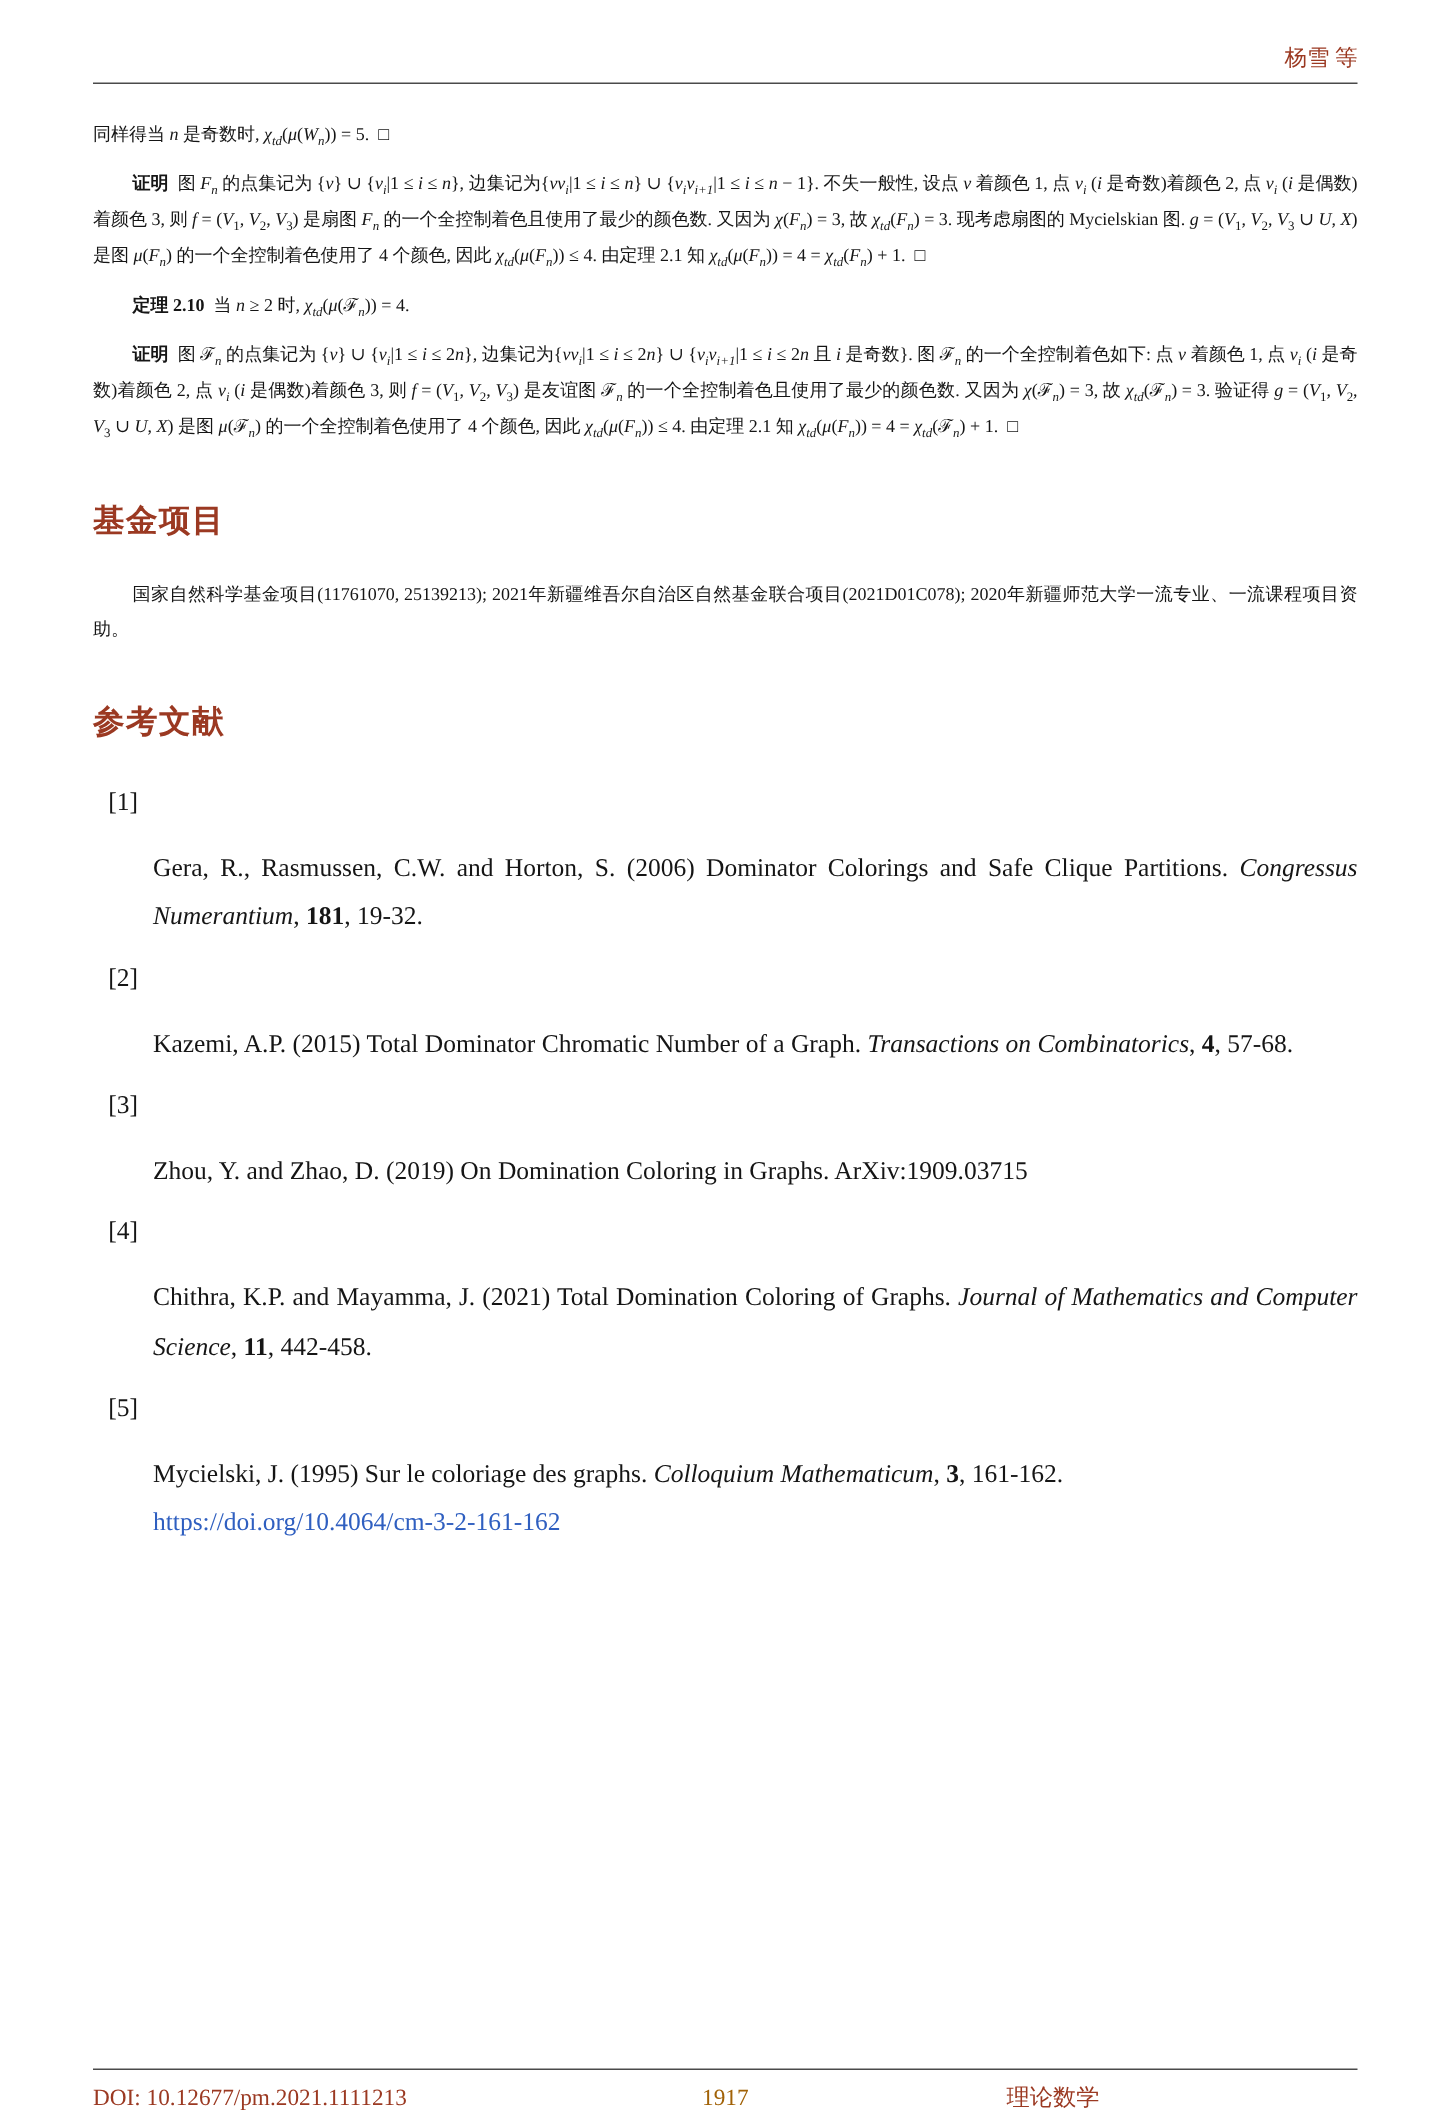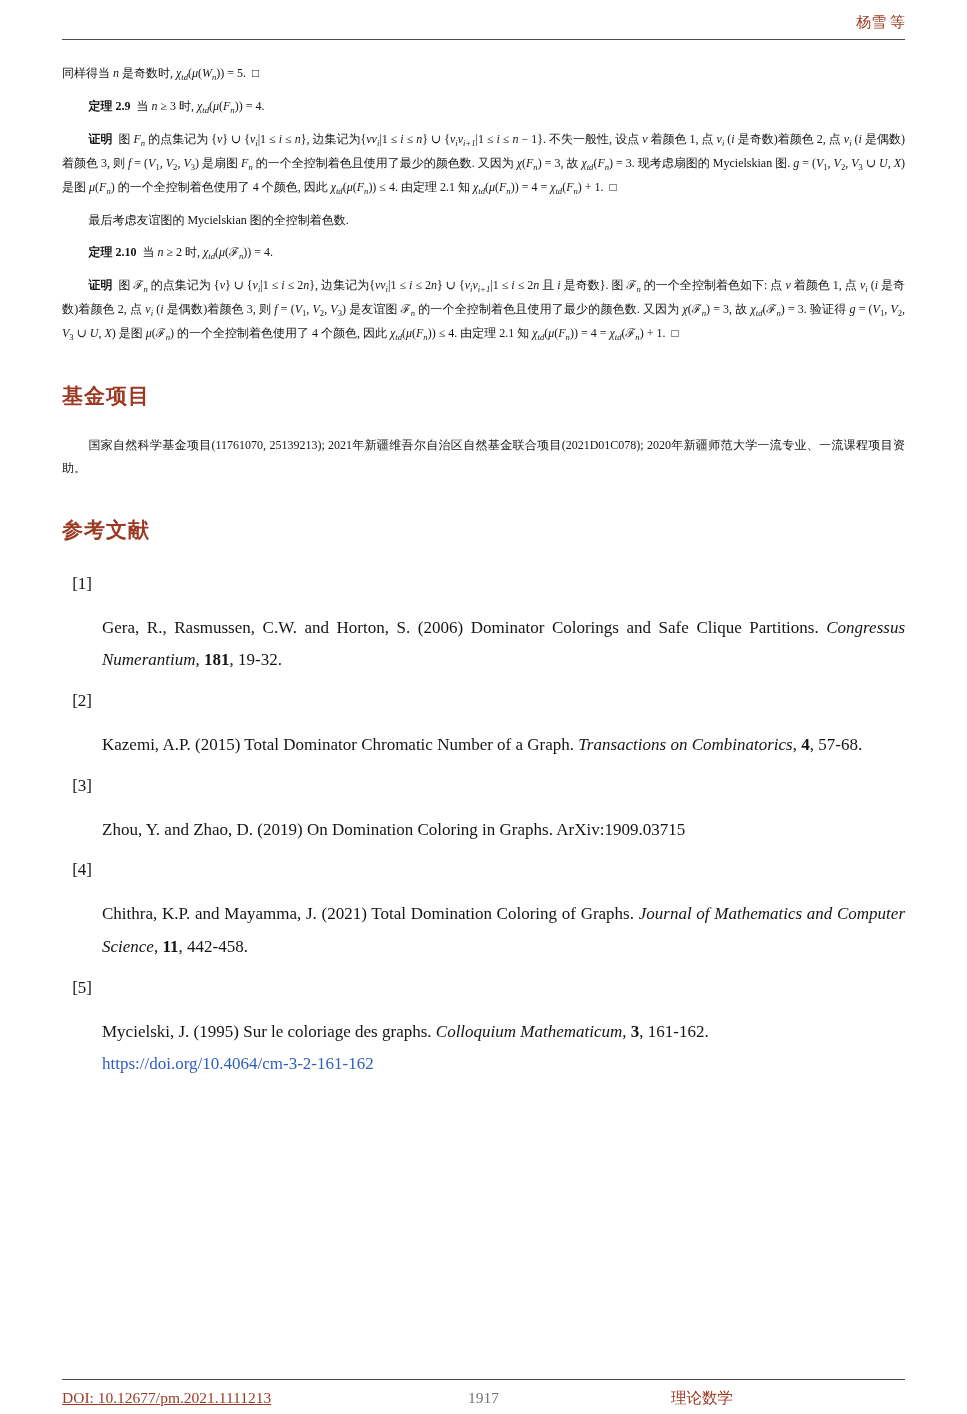--- a/index.html
+++ b/index.html
@@ -15,21 +15,21 @@
     margin:0 auto;
     background:#fff;
     box-sizing:border-box;
     padding:0 62px;
     overflow:hidden;
     font-family:"Liberation Serif","DejaVu Serif",serif;
     color:var(--ink);
   }
   .running-header{
     display:flex;justify-content:flex-end;
-    padding-top:13px;
+    padding-top:29px;
     font-size:15px;
     color:var(--accent);
   }
   .header-rule{border-bottom:1.3px solid var(--rule);margin-top:7px;}
   .content{padding-top:22px;}
   .para{
     font-size:12px;
     line-height:1.92;
     margin:0 0 9px 0;
     text-align:justify;
@@ -57,40 +57,38 @@
   .ref-text i{font-style:italic;}
   .ref-text b{font-weight:700;}
   .doi-link{color:var(--link);text-decoration:none;}
   .page-footer{
     position:absolute;left:62px;right:62px;bottom:5px;
     border-top:1.3px solid var(--rule);
     padding-top:8px;
     display:flex;align-items:baseline;
     font-size:15.5px;
   }
-  .page-footer .doi{color:var(--accent);flex:1;text-decoration:underline;}
-  .page-footer .page-num{flex:0 0 auto;color:#737373;}
+  .page-footer .doi{color:var(--accent);flex:1;}
+  .page-footer .page-num{flex:0 0 auto;color:#a16207;}
   .page-footer .journal{flex:1;text-align:center;color:var(--accent);}
 </style>
 </head>
 <body>
 
 <div class="page">
 
   <header class="running-header">
     <span>杨雪 等</span>
   </header>
   <div class="header-rule"></div>
 
   <main class="content">
 
     <p class="para">同样得当 <i>n</i> 是奇数时, <i>χ<sub>td</sub></i>(<i>μ</i>(<i>W<sub>n</sub></i>)) = 5.&nbsp;&nbsp;□</p>
-    <p class="para indent"><b>定理 2.9</b>&nbsp; 当 <i>n</i> ≥ 3 时, <i>χ<sub>td</sub></i>(<i>μ</i>(<i>F<sub>n</sub></i>)) = 4.</p>
     <p class="para indent"><b>证明</b>&nbsp; 图 <i>F<sub>n</sub></i> 的点集记为 {<i>v</i>} ∪ {<i>v<sub>i</sub></i>|1 ≤ <i>i</i> ≤ <i>n</i>}, 边集记为{<i>vv<sub>i</sub></i>|1 ≤ <i>i</i> ≤ <i>n</i>} ∪ {<i>v<sub>i</sub>v<sub>i+1</sub></i>|1 ≤ <i>i</i> ≤ <i>n</i> − 1}. 不失一般性, 设点 <i>v</i> 着颜色 1, 点 <i>v<sub>i</sub></i> (<i>i</i> 是奇数)着颜色 2, 点 <i>v<sub>i</sub></i> (<i>i</i> 是偶数)着颜色 3, 则 <i>f</i> = (<i>V</i><sub>1</sub>, <i>V</i><sub>2</sub>, <i>V</i><sub>3</sub>) 是扇图 <i>F<sub>n</sub></i> 的一个全控制着色且使用了最少的颜色数. 又因为 <i>χ</i>(<i>F<sub>n</sub></i>) = 3, 故 <i>χ<sub>td</sub></i>(<i>F<sub>n</sub></i>) = 3. 现考虑扇图的 Mycielskian 图. <i>g</i> = (<i>V</i><sub>1</sub>, <i>V</i><sub>2</sub>, <i>V</i><sub>3</sub> ∪ <i>U</i>, <i>X</i>) 是图 <i>μ</i>(<i>F<sub>n</sub></i>) 的一个全控制着色使用了 4 个颜色, 因此 <i>χ<sub>td</sub></i>(<i>μ</i>(<i>F<sub>n</sub></i>)) ≤ 4. 由定理 2.1 知 <i>χ<sub>td</sub></i>(<i>μ</i>(<i>F<sub>n</sub></i>)) = 4 = <i>χ<sub>td</sub></i>(<i>F<sub>n</sub></i>) + 1.&nbsp; □</p>
-    <p class="para indent">最后考虑友谊图的 Mycielskian 图的全控制着色数.</p>
     <p class="para indent"><b>定理 2.10</b>&nbsp; 当 <i>n</i> ≥ 2 时, <i>χ<sub>td</sub></i>(<i>μ</i>(ℱ<sub><i>n</i></sub>)) = 4.</p>
     <p class="para indent"><b>证明</b>&nbsp; 图 ℱ<sub><i>n</i></sub> 的点集记为 {<i>v</i>} ∪ {<i>v<sub>i</sub></i>|1 ≤ <i>i</i> ≤ 2<i>n</i>}, 边集记为{<i>vv<sub>i</sub></i>|1 ≤ <i>i</i> ≤ 2<i>n</i>} ∪ {<i>v<sub>i</sub>v<sub>i+1</sub></i>|1 ≤ <i>i</i> ≤ 2<i>n</i> 且 <i>i</i> 是奇数}. 图 ℱ<sub><i>n</i></sub> 的一个全控制着色如下: 点 <i>v</i> 着颜色 1, 点 <i>v<sub>i</sub></i> (<i>i</i> 是奇数)着颜色 2, 点 <i>v<sub>i</sub></i> (<i>i</i> 是偶数)着颜色 3, 则 <i>f</i> = (<i>V</i><sub>1</sub>, <i>V</i><sub>2</sub>, <i>V</i><sub>3</sub>) 是友谊图 ℱ<sub><i>n</i></sub> 的一个全控制着色且使用了最少的颜色数. 又因为 <i>χ</i>(ℱ<sub><i>n</i></sub>) = 3, 故 <i>χ<sub>td</sub></i>(ℱ<sub><i>n</i></sub>) = 3. 验证得 <i>g</i> = (<i>V</i><sub>1</sub>, <i>V</i><sub>2</sub>, <i>V</i><sub>3</sub> ∪ <i>U</i>, <i>X</i>) 是图 <i>μ</i>(ℱ<sub><i>n</i></sub>) 的一个全控制着色使用了 4 个颜色, 因此 <i>χ<sub>td</sub></i>(<i>μ</i>(<i>F<sub>n</sub></i>)) ≤ 4. 由定理 2.1 知 <i>χ<sub>td</sub></i>(<i>μ</i>(<i>F<sub>n</sub></i>)) = 4 = <i>χ<sub>td</sub></i>(ℱ<sub><i>n</i></sub>) + 1.&nbsp; □</p>
 
     <h2 class="section-title">基金项目</h2>
     <p class="para indent">国家自然科学基金项目(11761070, 25139213); 2021年新疆维吾尔自治区自然基金联合项目(2021D01C078); 2020年新疆师范大学一流专业、一流课程项目资助。</p>
 
     <h2 class="section-title">参考文献</h2>
     <ol class="ref-list">
       <li class="ref">
         <span class="ref-num">[1]</span>

